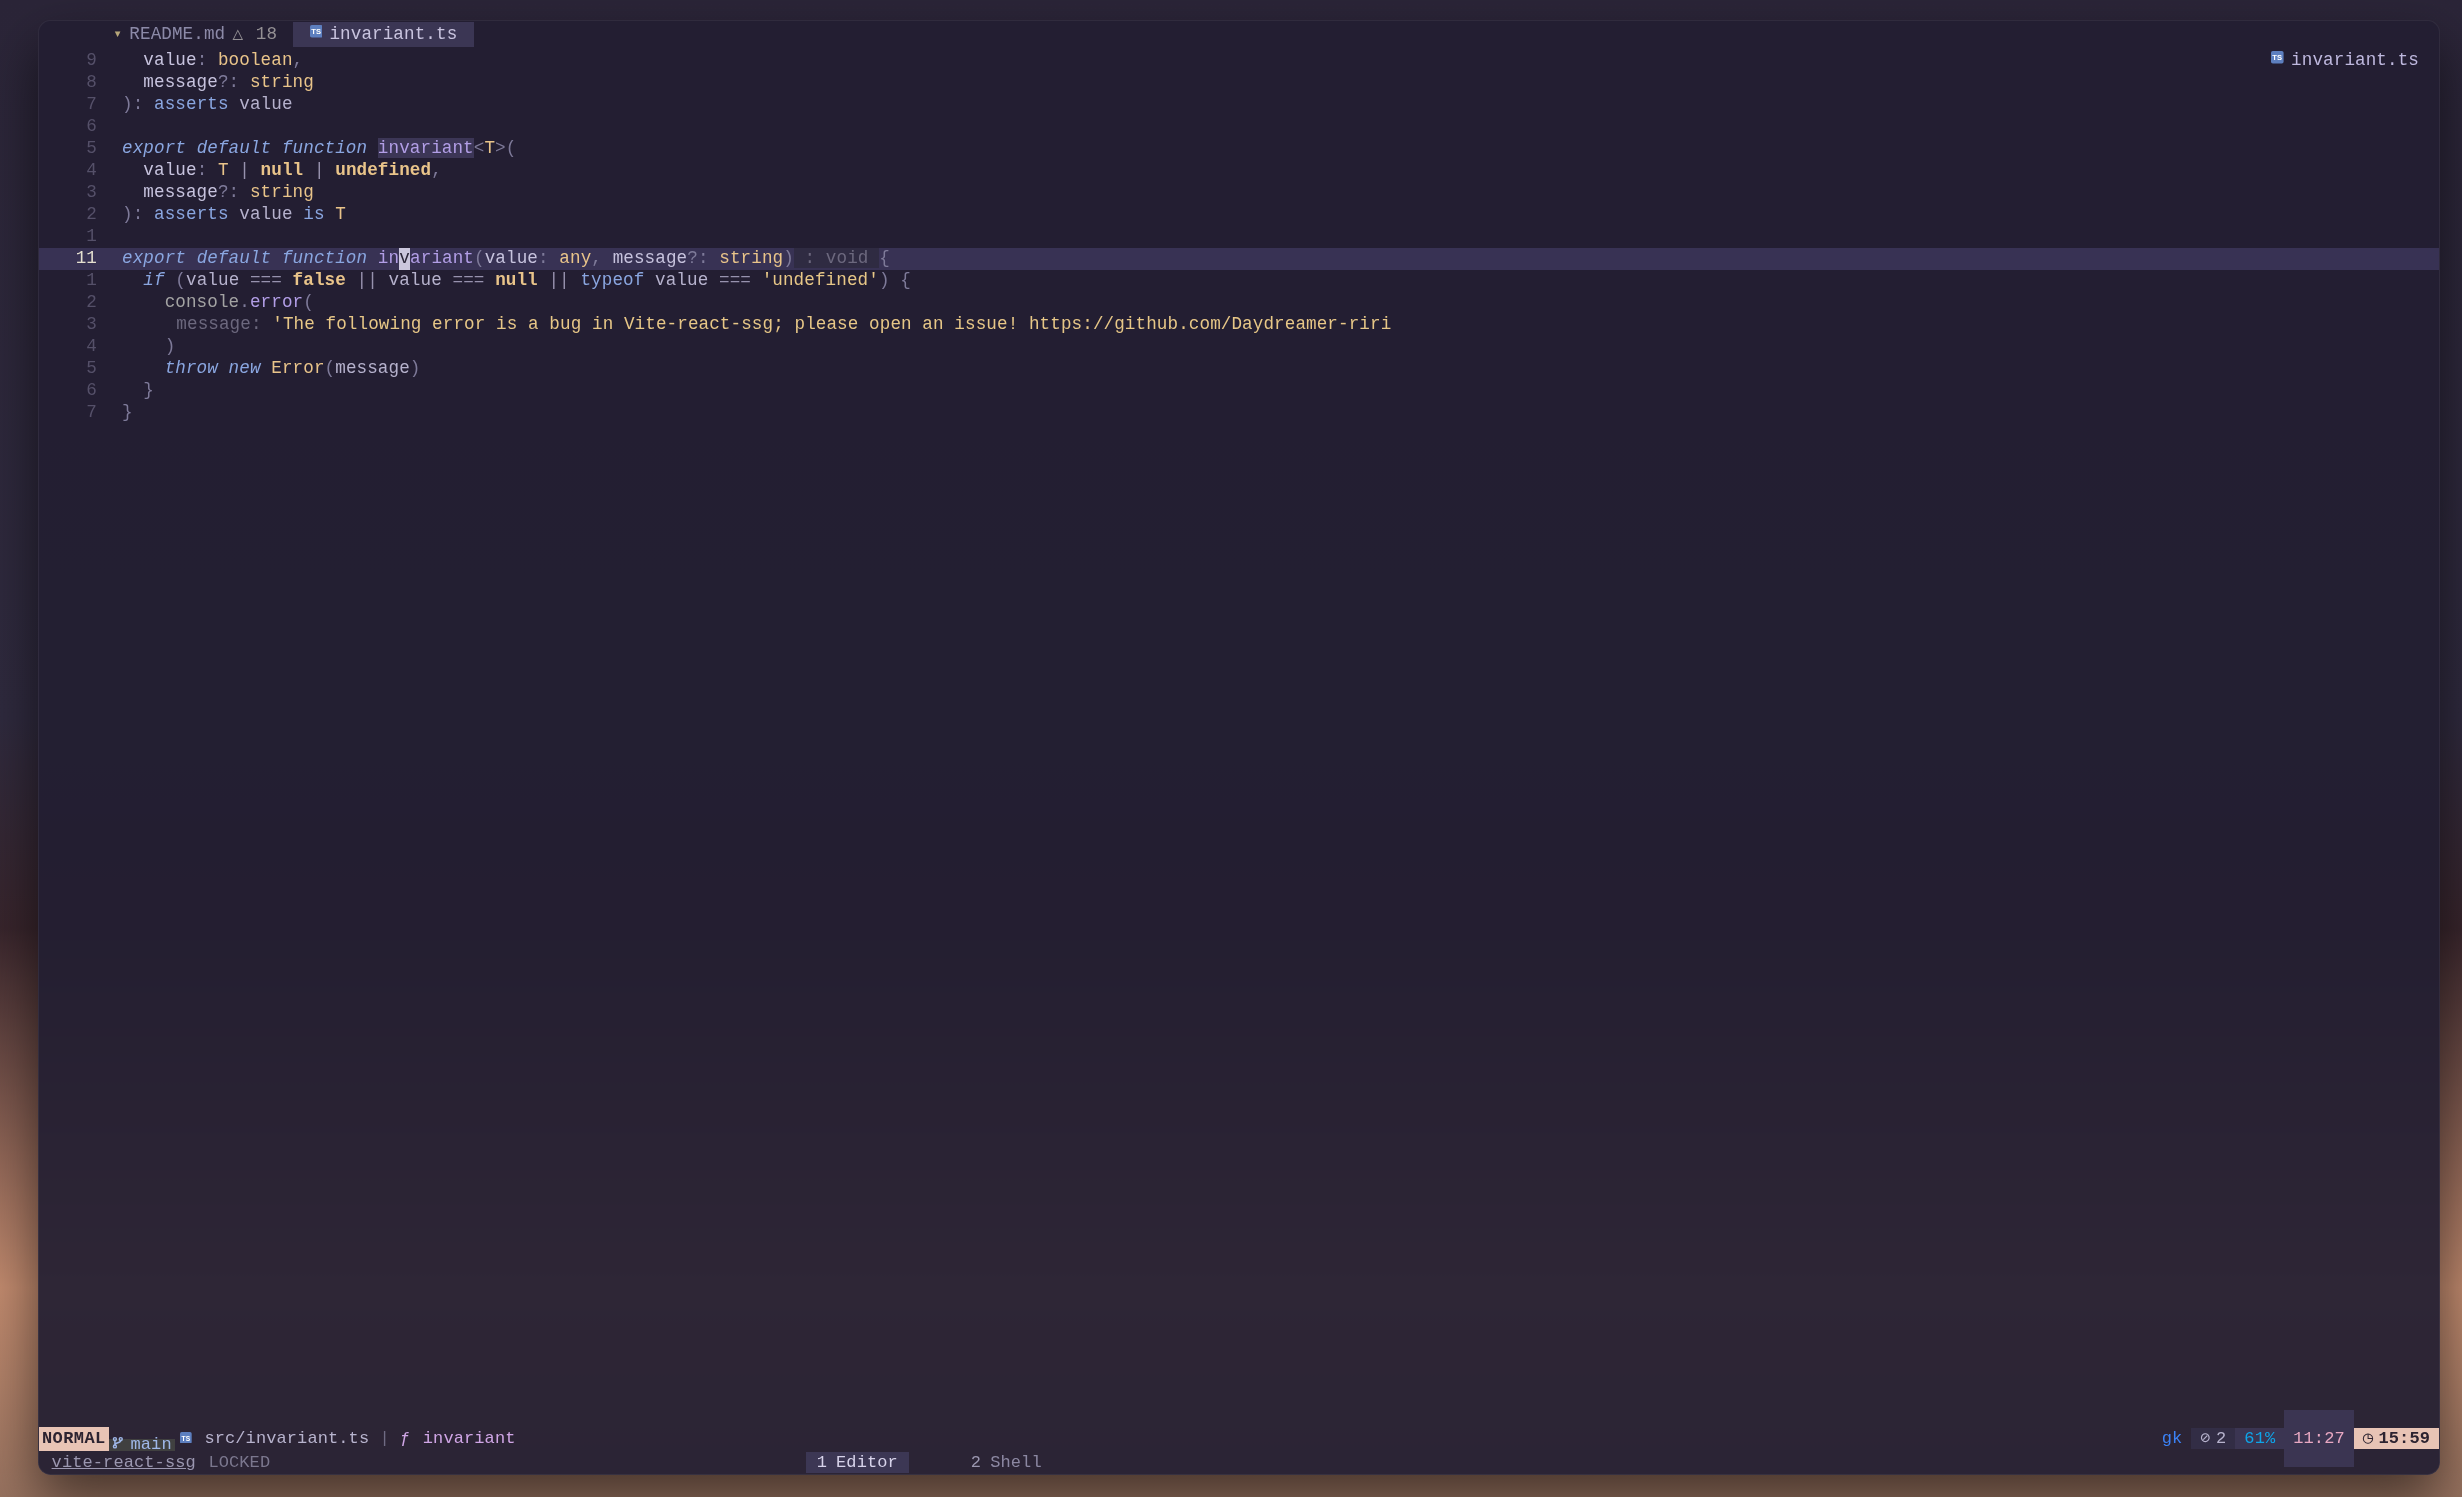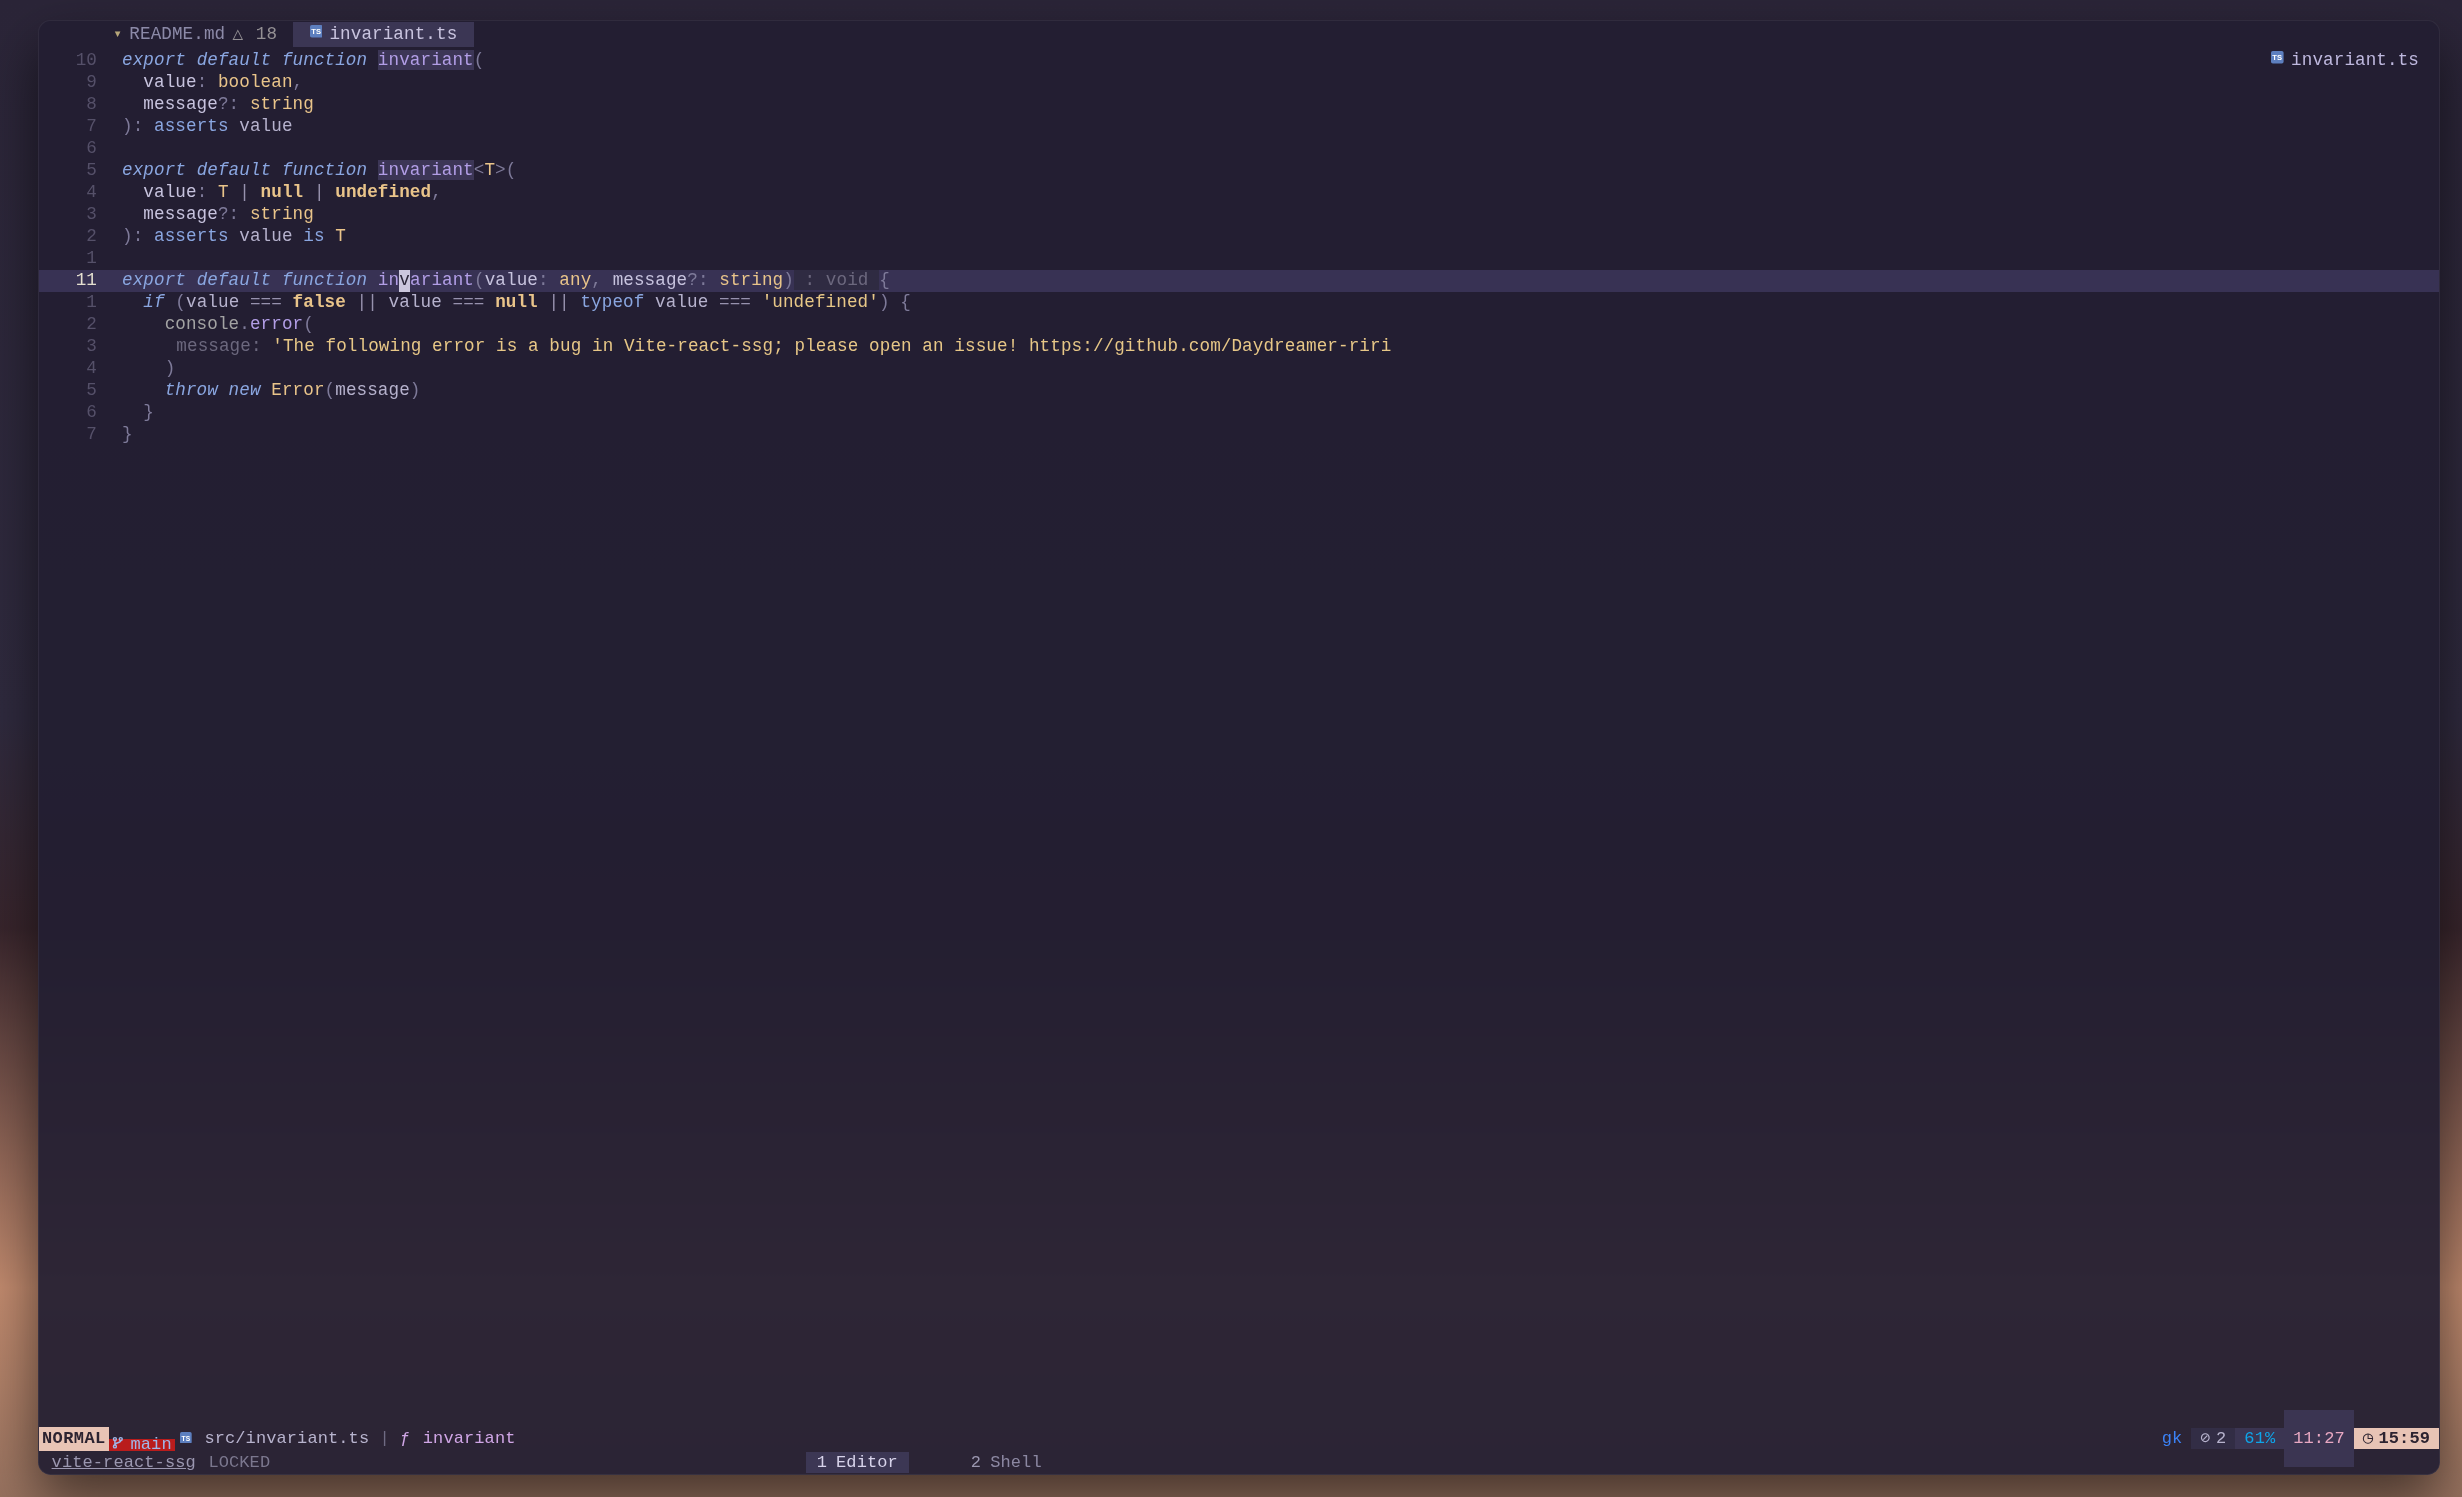--- a/index.html
+++ b/index.html
@@ -119,21 +119,21 @@
 
   
   .statusline {
     display: flex;
     align-items: stretch;
     height: 23.5px;
     font-size: 17px;
   }
   .sl-seg { display: flex; align-items: center; padding: 0 3px; gap: 7.2px; }
   .sl-mode  { background: #e8c4b5; color: #2c2330; font-weight: 700; letter-spacing: 0.4px; }
-  .sl-branch{ background: #b91c1c; color: #9fb7e8; margin-top: 12px; }
+  .sl-branch{ background: #404040; color: #9fb7e8; margin-top: 12px; }
   .sl-branch .giticon { color: #9fb7e8; }
   .sl-path  { color: #b7b3cd; padding-left: 5.4px; }
   .sl-path .fileicon { color: #89a6d8; margin-right: 5.4px; }
   .sl-sep   { color: #6f6b83; padding: 0 7.2px; display:flex; align-items:center;}
   .sl-fn    { color: #d0a6e6; }
   .sl-fn .ficon { color: #d0a6e6; margin-right: 5.4px; }
   .sl-spacer{ flex: 1; }
   .sl-right { display:flex; align-items:center; }
   .sl-gk    { color: #3b82f6; padding: 0 9px; }
   .sl-diag  { background: #322d45; color: #b7b3cd; padding: 0 9px; display:flex; align-items:center; gap:5.4px;}
@@ -192,24 +192,20 @@
       <span class="fileicon i">
         <svg width="12.6" height="12.6" viewBox="0 0 14 14" style="font-size:16px">
             <rect width="14" height="14" rx="2" fill="#5d7fbf"></rect>
             <text x="7" y="10.5" font-size="8.5" text-anchor="middle" fill="#fff" font-family="sans-serif" font-weight="700">TS</text>
           </svg>
       </span>
       <span>invariant.ts</span>
     </div>
 
     <div class="row">
-      <div class="gutter">10</div>
-      <div class="code"><span class="kw">export</span> <span class="kw">default</span> <span class="kw">function</span> <span class="fn-hl">invariant</span><span class="punct">(</span></div>
-    </div>
-    <div class="row">
       <div class="gutter">9</div>
       <div class="code">  <span class="param">value</span><span class="punct">: </span><span class="type">boolean</span><span class="punct">,</span></div>
     </div>
     <div class="row">
       <div class="gutter">8</div>
       <div class="code">  <span class="param">message</span><span class="punct">?</span><span class="punct">: </span><span class="type">string</span></div>
     </div>
     <div class="row">
       <div class="gutter">7</div>
       <div class="code"><span class="punct">)</span><span class="punct">: </span><span class="kw2">asserts</span> <span class="ident">value</span></div>

